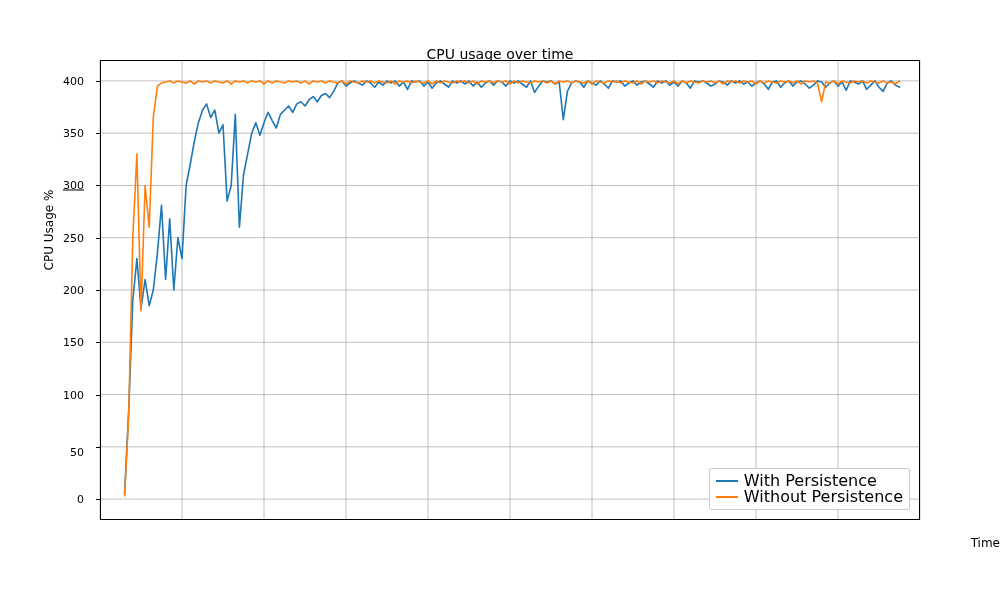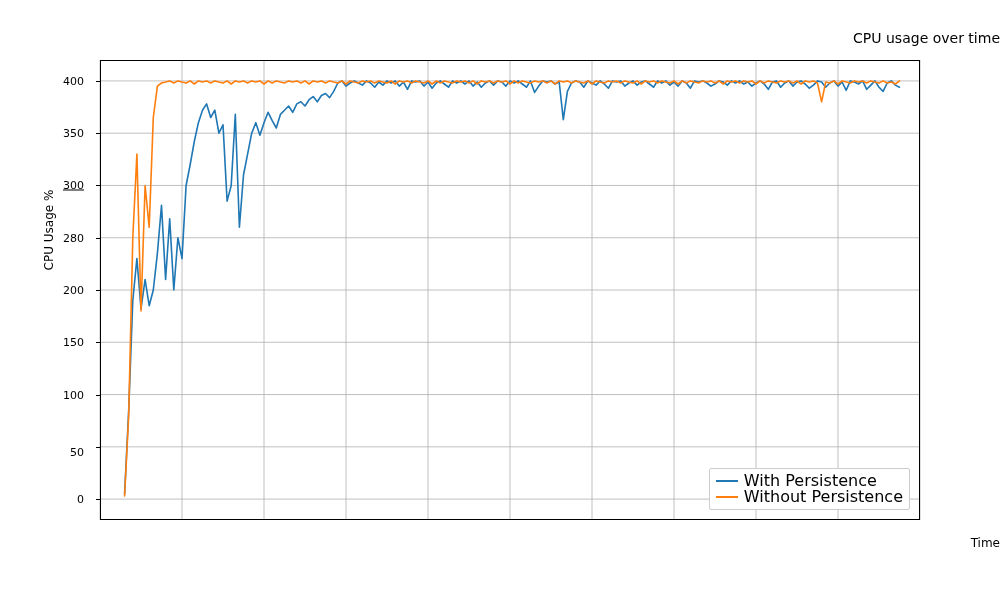--- a/index.html
+++ b/index.html
@@ -95,21 +95,21 @@
     stroke-width: 1.6;
     stroke-linejoin: round;
     stroke-linecap: round;
   }
 </style>
 </head>
 <body>
 
 <div class="figure">
 
-  <div class="title" style="top: 30px; text-align: right;" id="title-el">CPU usage over time</div>
+  <div class="title" style="top: 46px;" id="title-el">CPU usage over time</div>
 
   <div class="ylabel" id="ylabel-el" style="left: 42px; top: 330px; width: 200px;">CPU Usage %</div>
 
   <div class="axes" id="axes" style="left: 100px; top: 60px; width: 820px; height: 460px;">
     <svg class="plot-svg" id="plot-svg" width="820" height="460">
       <g class="grid" id="grid-g">
           <line x1="0" x2="820" y1="439.09090909090907" y2="439.09090909090907"></line>
           <line x1="0" x2="820" y1="386.8181818181818" y2="386.8181818181818"></line>
           <line x1="0" x2="820" y1="334.54545454545456" y2="334.54545454545456"></line>
           <line x1="0" x2="820" y1="282.27272727272725" y2="282.27272727272725"></line>
@@ -150,21 +150,21 @@
   <div class="tick-label-y" style="top: 439.091px;">0</div>
       <div class="tick-mark-y" style="top: 439.091px;"></div>
       <div class="tick-label-y" style="top: 392px;">50</div>
       <div class="tick-mark-y" style="top: 386.818px;"></div>
       <div class="tick-label-y" style="top: 334.545px;">100</div>
       <div class="tick-mark-y" style="top: 334.545px;"></div>
       <div class="tick-label-y" style="top: 282.273px;">150</div>
       <div class="tick-mark-y" style="top: 282.273px;"></div>
       <div class="tick-label-y" style="top: 230px;">200</div>
       <div class="tick-mark-y" style="top: 230px;"></div>
-      <div class="tick-label-y" style="top: 177.727px;">280</div>
+      <div class="tick-label-y" style="top: 177.727px;">250</div>
       <div class="tick-mark-y" style="top: 177.727px;"></div>
       <div class="tick-label-y" style="top: 125.455px; text-decoration: underline;">300</div>
       <div class="tick-mark-y" style="top: 125.455px;"></div>
       <div class="tick-label-y" style="top: 73.1818px;">350</div>
       <div class="tick-mark-y" style="top: 73.1818px;"></div>
       <div class="tick-label-y" style="top: 20.9091px;">400</div>
       <div class="tick-mark-y" style="top: 20.9091px;"></div>
     </div>
 
   <div class="xlabel" id="xlabel-el" style="top: 536px;">Time</div>

